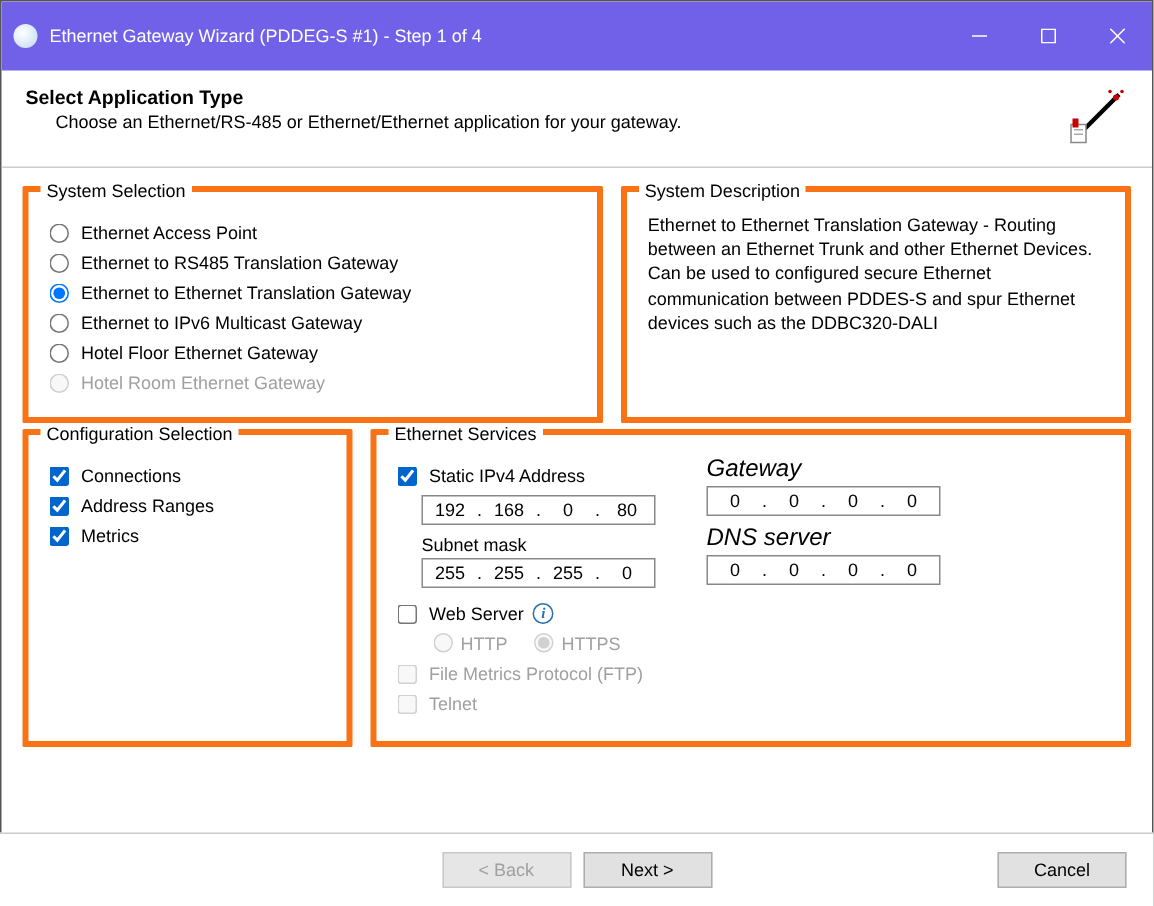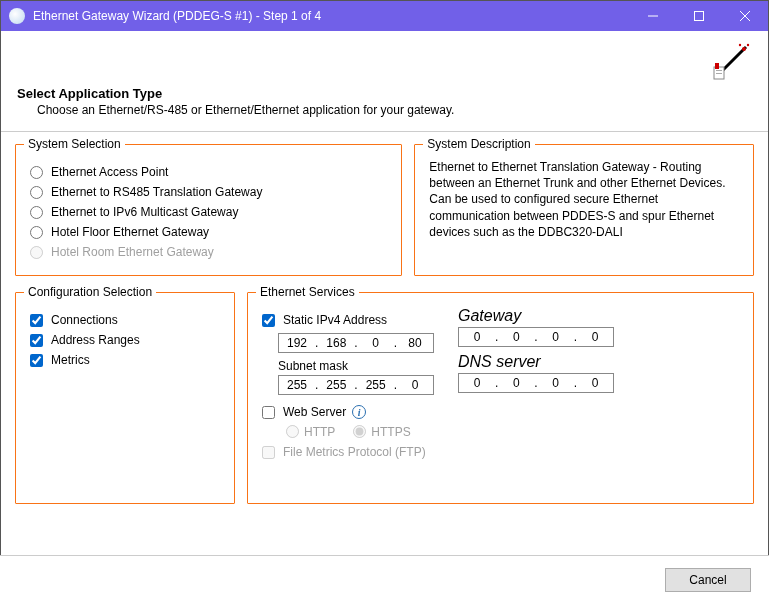--- a/index.html
+++ b/index.html
@@ -9,21 +9,21 @@
     font-size: 12px;
     background: #fff;
     width: 769px;
     height: 604px;
     overflow: hidden;
     border: 1px solid #555;
   }
   .titlebar {
     background: #7160e8;
     color: #fff;
-    height: 30px;
+    height: 46px;
     display: flex;
     align-items: center;
     padding-left: 8px;
   }
   .titlebar .bulb {
     width: 16px; height: 16px;
     border-radius: 50%;
     background: radial-gradient(circle at 6px 6px, #fff, #c0d8f0);
     margin-right: 8px;
     flex-shrink: 0;
@@ -33,37 +33,37 @@
     width: 46px; height: 30px;
     display: flex; align-items: center; justify-content: center;
     color: #fff;
   }
   .header {
     padding: 10px 16px 14px 16px;
     border-bottom: 1px solid #ccc;
     display: flex;
     align-items: flex-start;
   }
-  .header-text { flex: 1; margin-top: 45px; }
+  .header-text { flex: 1; }
   .header h1 { font-size: 13px; font-weight: bold; margin: 0 0 2px 0; }
   .header p { margin: 0 0 0 20px; font-size: 12px; color: #000; }
   .wand-icon {
     width: 40px; height: 40px;
     position: relative;
     margin-left: 10px;
   }
   .content {
     padding: 12px 14px 8px 14px;
   }
   .fieldset {
-    border: 1px solid #f97316;
+    border: 4px solid #f97316;
     border-radius: 1px;
     padding: 14px 10px 10px 10px;
     position: relative;
-    margin-bottom: 16px;
+    margin-bottom: 4px;
   }
   .fieldset > .legend {
     position: absolute;
     top: -8px; left: 8px;
     background: #fff;
     padding: 0 4px;
     font-size: 12px;
     color: #000;
   }
   .row-top { display: flex; gap: 12px; }
@@ -86,21 +86,20 @@
     padding: 0 4px;
   }
   .row-bottom { display: flex; gap: 12px; align-items: stretch; }
   .row-bottom .fieldset.config { width: 220px; }
   .row-bottom .fieldset.eth { flex: 1; min-height: 212px; }
   .eth-grid {
     display: grid;
     grid-template-columns: 190px 180px;
     column-gap: 20px;
     row-gap: 2px;
-    gap: 10px;
   }
   .eth-col-head { font-size: 16px; margin-bottom: 2px; display:flex; align-items:center;font-style:italic; }
   .ipbox {
     border: 1px solid #888;
     background: #fff;
     height: 20px;
     width: 156px;
     display: flex;
     align-items: center;
     margin: 2px 0 6px 20px;
@@ -215,20 +214,24 @@
       <div id="sys-sel-list">
           <label class="radio-item">
             <input type="radio" name="syssel" style="">
             <span>Ethernet Access Point</span>
           </label>
           <label class="radio-item">
             <input type="radio" name="syssel" style="">
             <span>Ethernet to RS485 Translation Gateway</span>
           </label>
           <label class="radio-item">
+            <input type="radio" name="syssel" checked="" style="">
+            <span>Ethernet to Ethernet Translation Gateway</span>
+          </label>
+          <label class="radio-item">
             <input type="radio" name="syssel" style="">
             <span>Ethernet to IPv6 Multicast Gateway</span>
           </label>
           <label class="radio-item">
             <input type="radio" name="syssel" style="">
             <span>Hotel Floor Ethernet Gateway</span>
           </label>
           <label class="radio-item disabled">
             <input type="radio" name="syssel" disabled="" style="">
             <span>Hotel Room Ethernet Gateway</span>
@@ -329,20 +332,28 @@
           </label>
         <label>
             <input type="radio" disabled="" checked="" style="">
             <span>HTTPS</span>
           </label>
       </div>
       <div class="check-item disabled">
         <input type="checkbox" disabled="" style="">
         <span>File Metrics Protocol (FTP)</span>
       </div>
+      <div class="check-item disabled">
+        <input type="checkbox" disabled="" style="">
+        <span>Telnet</span>
+      </div>
     </div>
   </div>
 
 </div>
 
 <div class="footer">
+  <div class="btn-group-center">
+    <button class="btn" disabled="">&lt;  Back</button>
+    <button class="btn">Next  &gt;</button>
+  </div>
   <button class="btn">Cancel</button>
 </div>
 
 </body></html>

